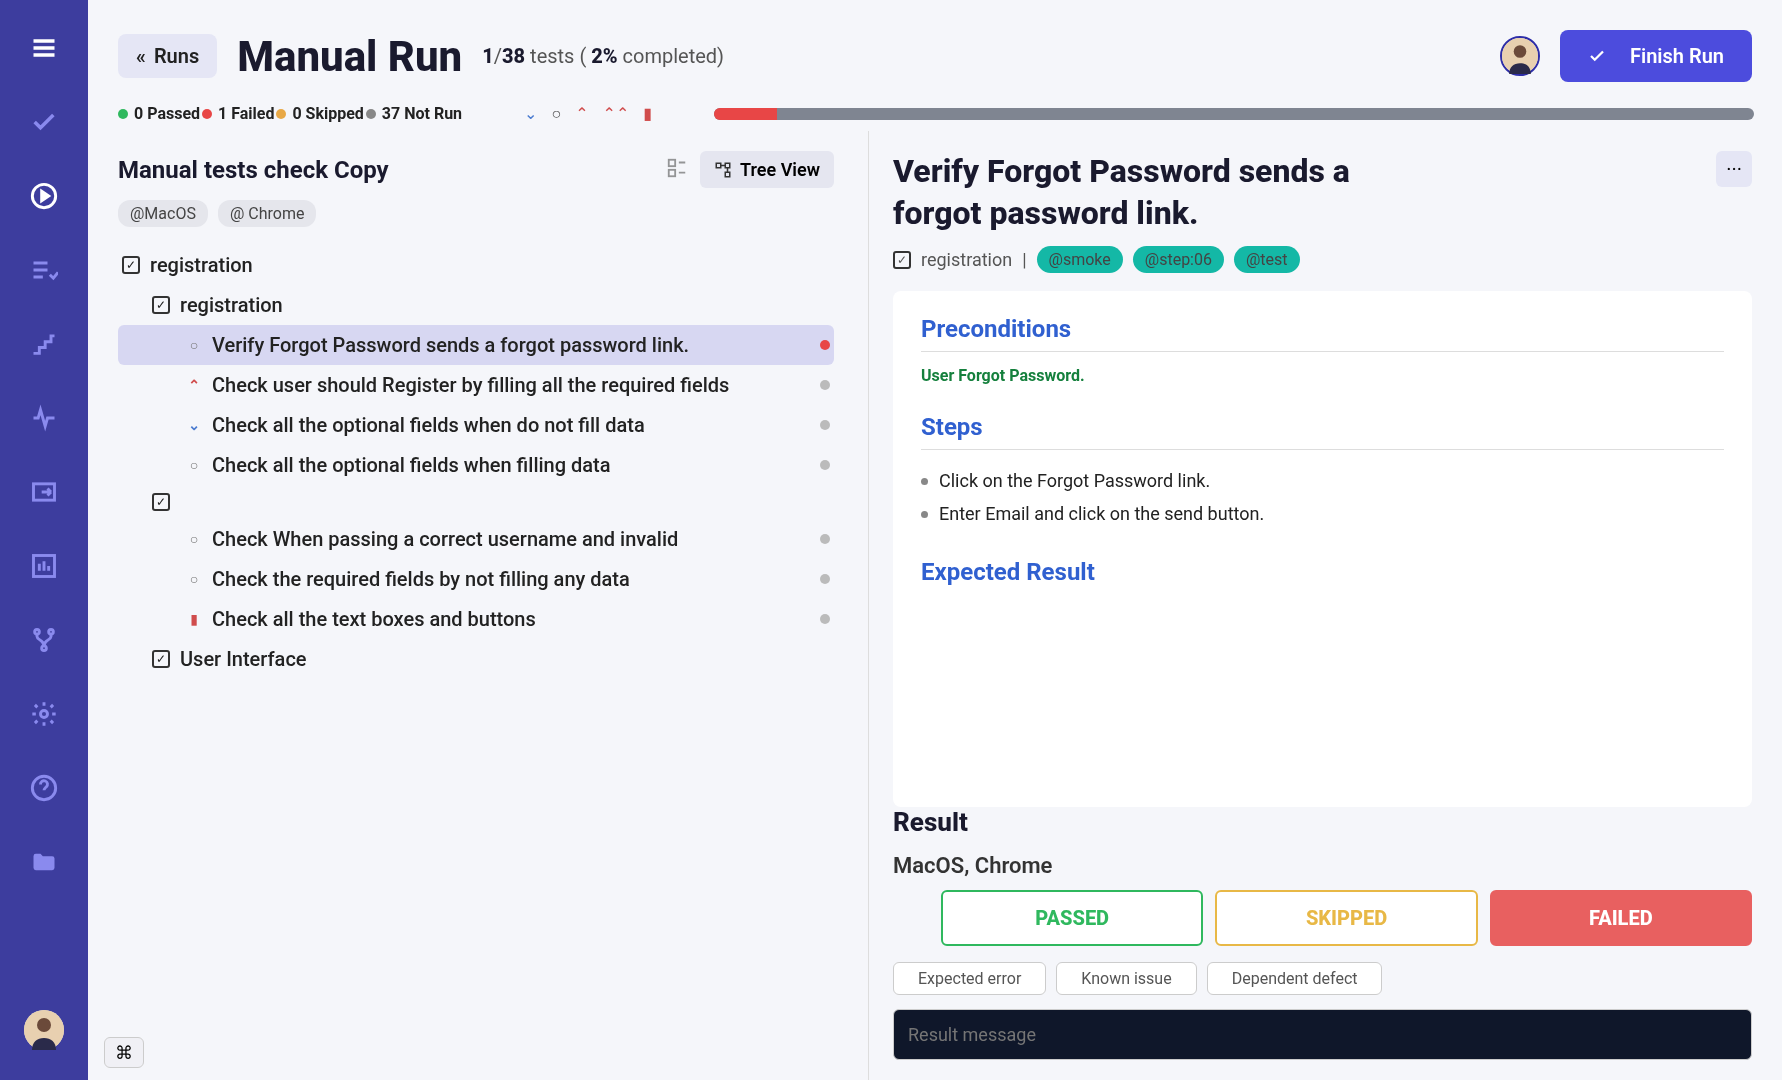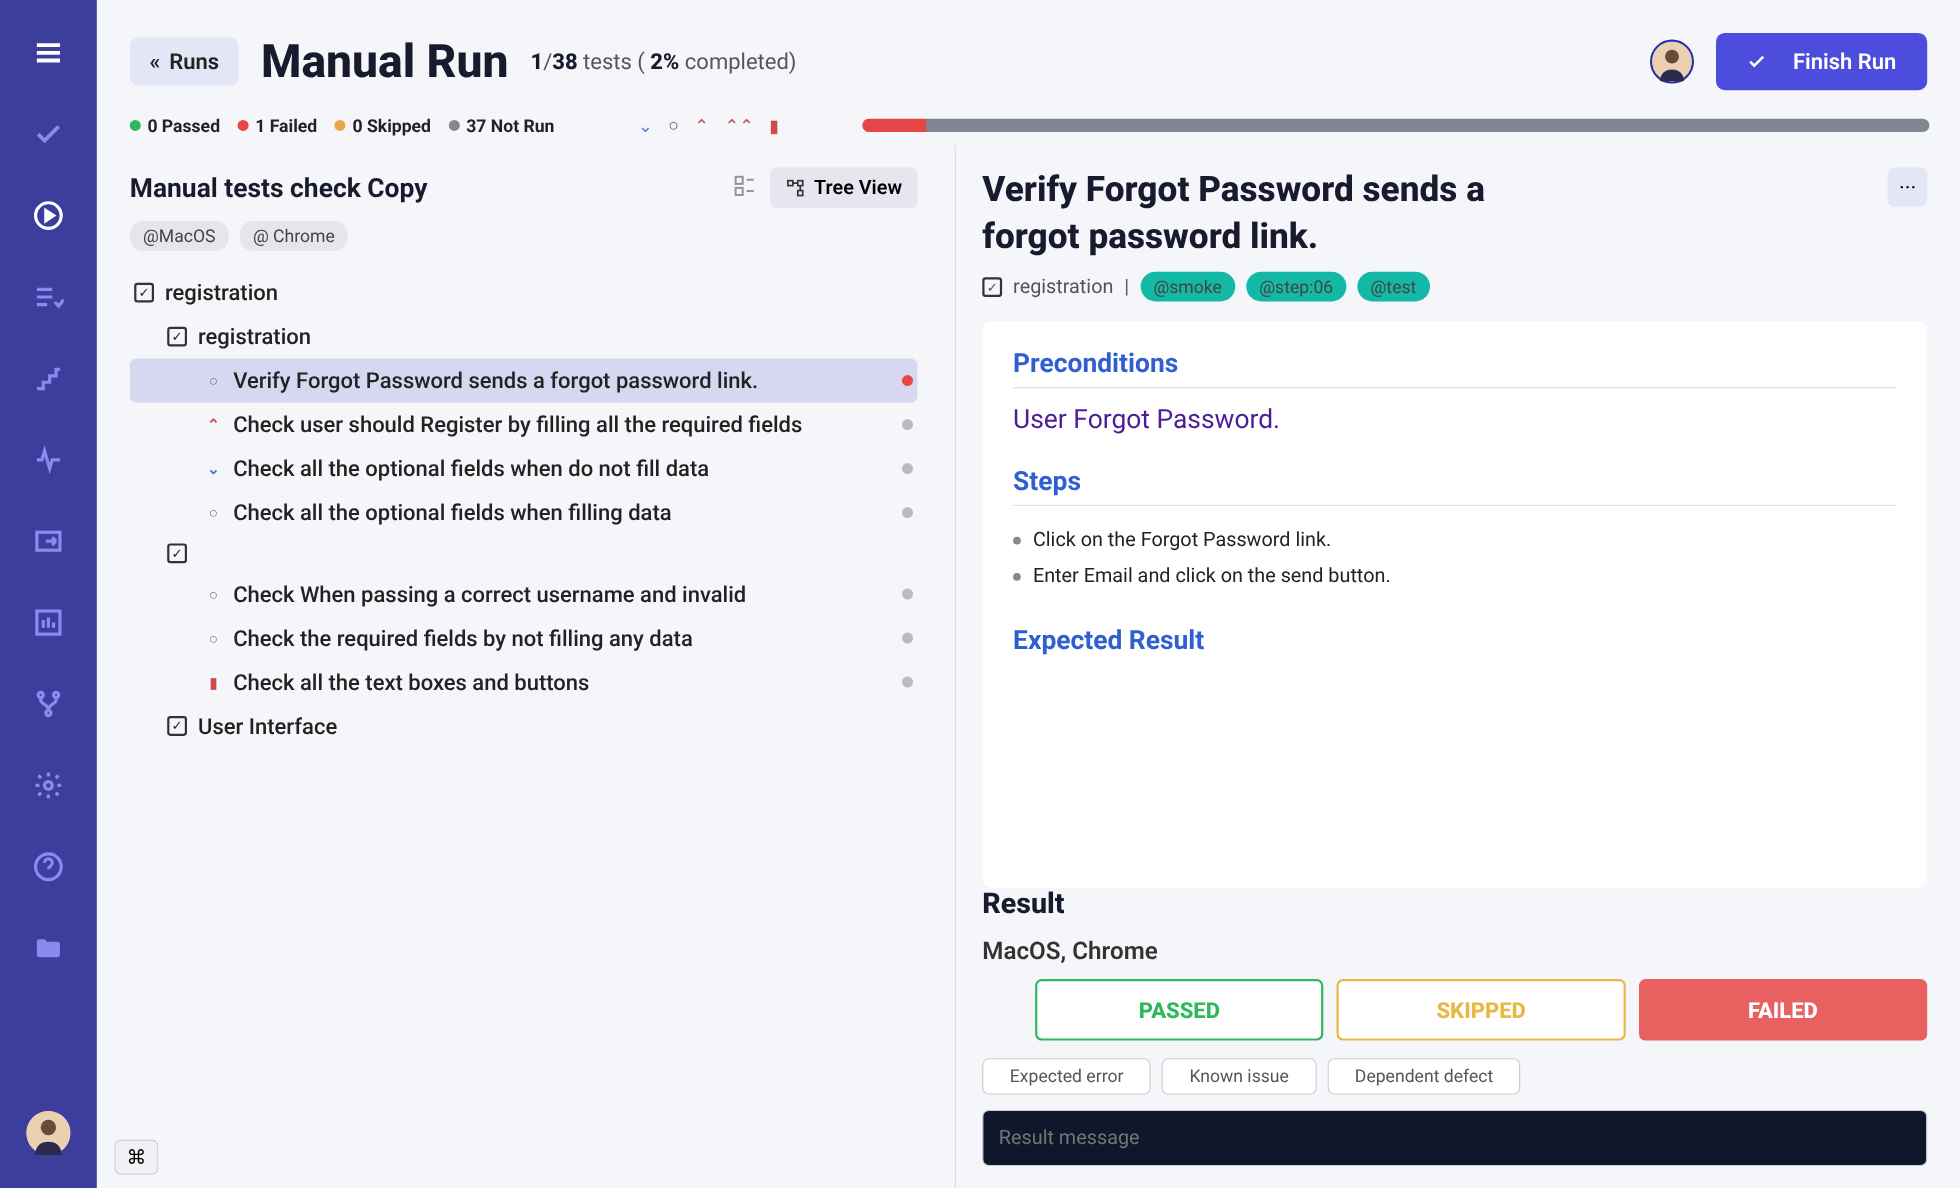--- a/index.html
+++ b/index.html
@@ -14,21 +14,21 @@
 
 .header { padding: 30px 30px 10px 30px; display: flex; align-items: center; gap: 20px; }
 .header-back { background: #e5e6f5; border-radius: 8px; padding: 10px 18px; display: flex; align-items: center; gap: 8px; font-size: 20px; font-weight: 600; color: #222; cursor: pointer; }
 .header-title { font-size: 42px; font-weight: 800; color: #1a1a2e; }
 .header-subtitle { font-size: 20px; color: #555; }
 .header-subtitle b { color: #1a1a2e; font-weight: 800; }
 .header-spacer { flex: 1; }
 .header-avatar { width: 40px; height: 40px; border-radius: 50%; background: #d9d9d9; border: 2px solid #2e2ea8; }
 .finish-btn { background: #4c4cdd; color: #fff; padding: 14px 28px; border-radius: 8px; font-size: 20px; font-weight: 600; display: flex; align-items: center; gap: 24px; cursor: pointer; }
 
-.stats-row { padding: 12px 28px 8px 30px; display: flex; align-items: center; gap: 16px; position: relative; }
+.stats-row { padding: 12px 28px 8px 30px; display: flex; align-items: center; gap: 2px; position: relative; }
 .stat { display: flex; align-items: center; gap: 6px; font-size: 16px; color: #555; }
 .stat-dot { width: 10px; height: 10px; border-radius: 50%; }
 .dot-green{background:#2fb85e;} .dot-red{background:#e84646;} .dot-yellow{background:#e8a846;} .dot-gray{background:#888;}
 .stat b { font-weight: 700; color: #222; }
 .filter-icons { display: flex; gap: 14px; align-items: center; margin-left: 60px; }
 .filter-icons span { cursor: pointer; font-size: 16px; }
 .progress-bar { flex: 1; height: 12px; background: #7f8591; border-radius: 6px; margin-left: 60px; overflow: hidden; }
 .progress-fill { height: 100%; width: 6%; background: #e84646; }
 
 .content-split { display: flex; flex: 1; overflow: hidden; }
@@ -56,21 +56,21 @@
 .right-panel { flex: 1; padding: 20px 30px 20px 24px; display: flex; flex-direction: column; overflow: hidden; border-left: 1px solid #ddd; margin-left: 10px; }
 .detail-header { display: flex; justify-content: space-between; align-items: flex-start; }
 .detail-title { font-size: 32px; font-weight: 800; color: #1a1a2e; line-height: 1.3; max-width: 520px; }
 .more-btn { background: #e5e6f5; padding: 6px 10px; border-radius: 6px; font-size: 20px; cursor: pointer; }
 .detail-meta { display: flex; align-items: center; gap: 10px; margin-top: 12px; font-size: 18px; color: #555; }
 .meta-chip { background: #14b8a6; padding: 4px 12px; border-radius: 14px; font-size: 16px; color: #444; }
 
 .detail-card { background: #fff; border-radius: 8px; padding: 24px 28px; margin-top: 18px; flex: 1; overflow-y: auto; }
 .section-title { font-size: 24px; font-weight: 700; color: #3060d0; margin-bottom: 8px; }
 .section-divider { border: none; border-top: 1px solid #ddd; margin-bottom: 14px; }
-.section-text { font-size: 24px; color: #4c1d95; margin-bottom: 28px; }
+.section-text { font-size: 16px; color: #15803d; margin-bottom: 28px; font-weight: bold; }
 .steps-list { list-style: none; margin-bottom: 28px; }
 .steps-list li { font-size: 18px; color: #222; padding: 6px 0; position: relative; padding-left: 18px; }
 .steps-list li::before { content: ''; position: absolute; left: 0; top: 14px; width: 7px; height: 7px; background: #888; border-radius: 50%; }
 
 .result-section { }
 .result-title { font-size: 26px; font-weight: 800; color: #1a1a2e; margin-bottom: 4px; }
 .result-env { font-size: 22px; font-weight: 600; color: #333; margin-top: 16px; margin-bottom: 12px; }
 .result-buttons { display: flex; gap: 12px; margin-bottom: 16px; padding-left: 48px; }
 .result-btn { flex: 1; padding: 14px; text-align: center; font-size: 20px; font-weight: 800; border-radius: 6px; cursor: pointer; background: #fff; }
 .result-btn.passed { color: #2fb85e; border: 2px solid #2fb85e; }

